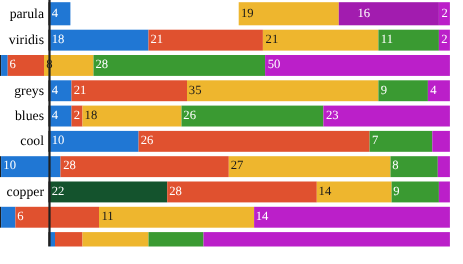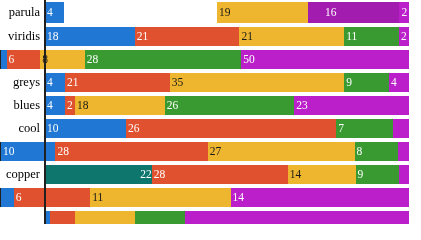--- a/index.html
+++ b/index.html
@@ -237,21 +237,21 @@
           <div class="seg" style="background: rgb(187, 31, 201); flex: 2 1 0px;">
             <span class="seg-label lbl-light"></span>
           </div>
         </div>
       </div>
       <div class="row">
         <div class="row-label">
           <span>copper</span>
         </div>
         <div class="bar">
-          <div class="seg" style="background: #0f766e; flex: 22 1 0px; justify-content: flex-end;">
+          <div class="seg" style="background: #14532d; flex: 22 1 0px;">
             <span class="seg-label lbl-light">22</span>
           </div>
           <div class="seg" style="background: rgb(224, 81, 47); flex: 28 1 0px;">
             <span class="seg-label lbl-light">28</span>
           </div>
           <div class="seg" style="background: rgb(238, 182, 46); flex: 14 1 0px;">
             <span class="seg-label lbl-dark">14</span>
           </div>
           <div class="seg" style="background: rgb(58, 154, 50); flex: 9 1 0px;">
             <span class="seg-label lbl-light">9</span>

